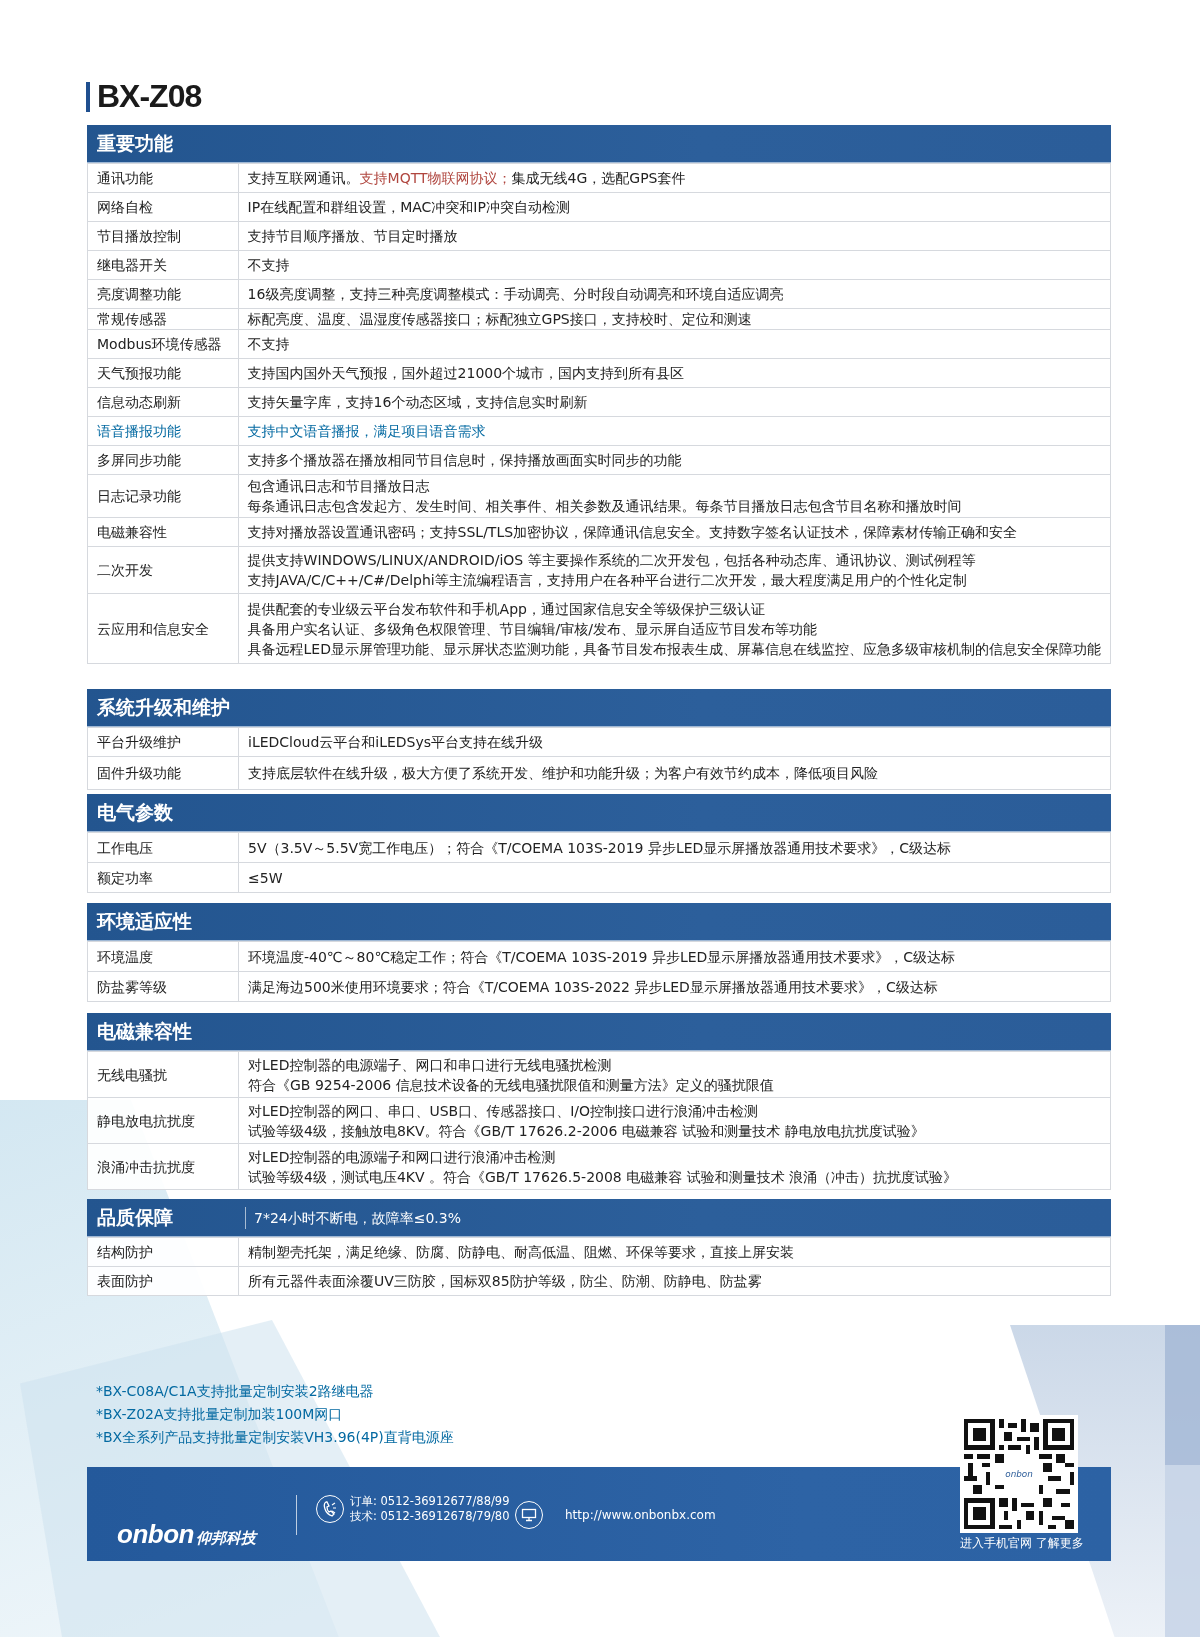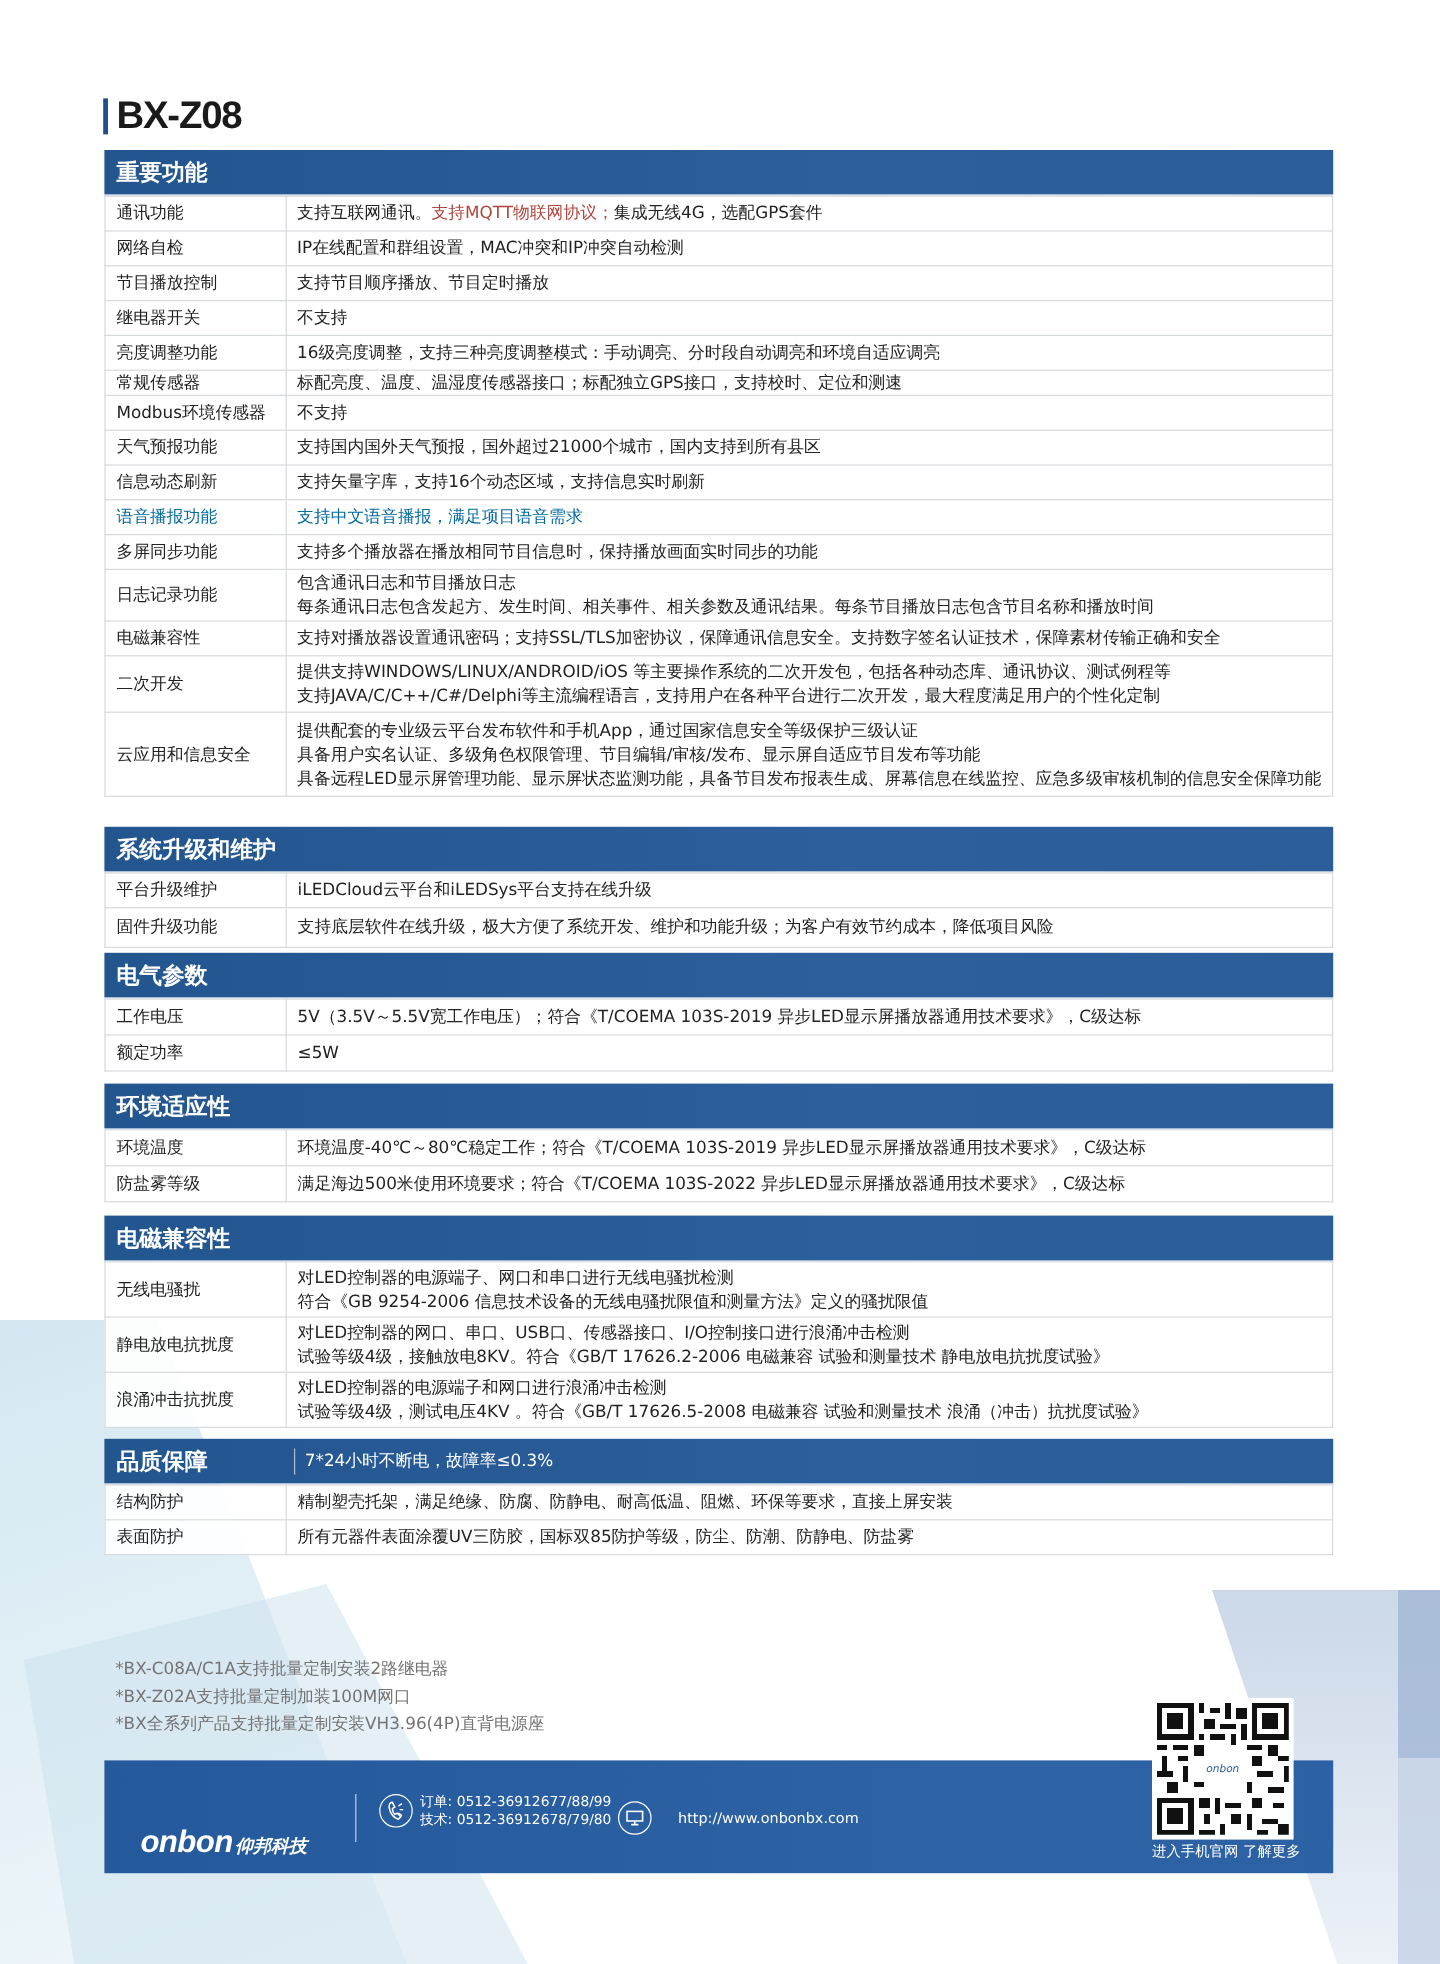--- a/index.html
+++ b/index.html
@@ -41,21 +41,21 @@
   table.spec { width:100%; border-collapse:collapse; background:rgba(255,255,255,0.92); }
   table.spec td {
     border:1px solid #d6d9de; font-size:14px; color:#222; padding:0 9px;
     vertical-align:middle; line-height:20px;
   }
   table.spec td.k { width:132px; white-space:nowrap; }
   table.spec tr.red td { color:#0369a1; }
   .red { color:#b0463f; }
   table.spec td.v div { white-space:nowrap; }
 
-  .notes { position:absolute; left:96px; top:1380px; color:#737373; font-size:14px; line-height:23px; }
+  .notes { position:absolute; left:96px; top:1380px; color:#0369a1; font-size:14px; line-height:23px; }
 
   .footer {
     position:absolute; left:87px; top:1467px; width:1024px; height:94px;
     background:linear-gradient(90deg,#24599b 0%, #2d63a5 70%, #2c62a4 100%);
     color:#fff;
   }
   .logo { position:absolute; left:30px; top:32px; display:flex; align-items:baseline; }
   .logo .en { font-size:26px; font-weight:bold; font-style:italic; letter-spacing:-0.5px;
               font-family:"Liberation Sans",sans-serif; }
   .logo .cn { font-size:15px; font-weight:bold; font-style:italic; margin-left:2px;margin-top:30px; }

